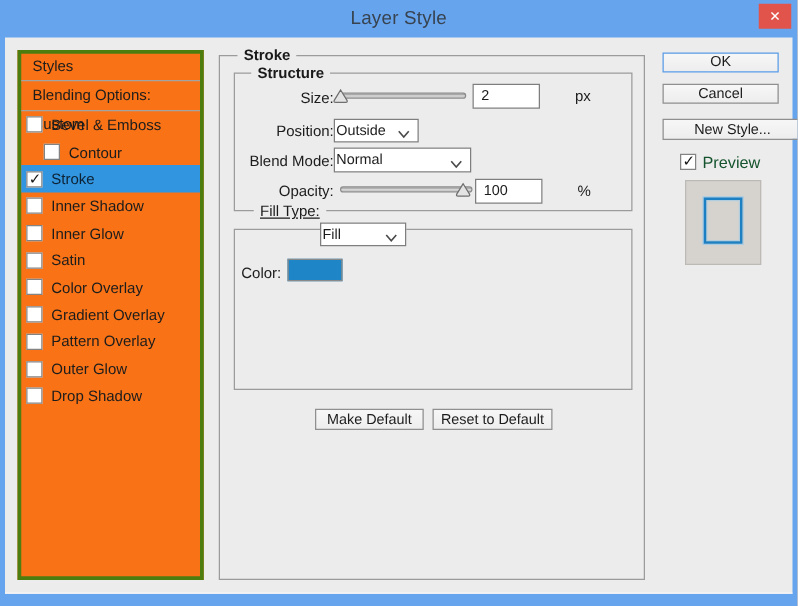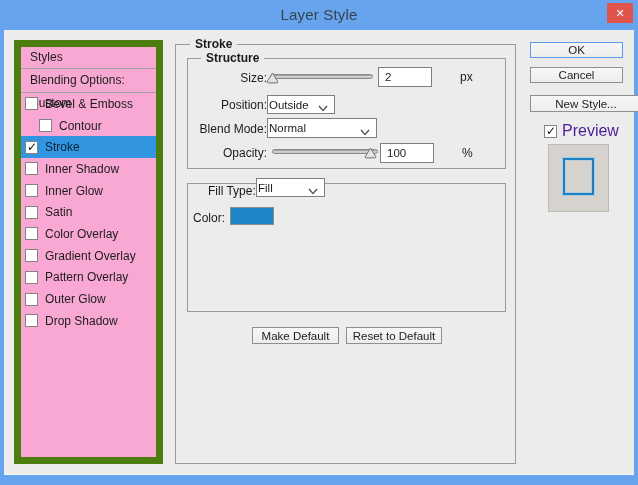--- a/index.html
+++ b/index.html
@@ -23,21 +23,21 @@
   }
 
   .content-bg {
     position:absolute; left:4px; top:30px; right:4px; bottom:10px;
     background:#ECECEC; border-bottom:1px solid #f8f8f8;
   }
 
   
   .styles-panel {
     position:absolute; left:14px; top:40px; width:149px; height:424px;
-    border:7px solid #4d7c0f; background:#f9a8d4;
+    border:3px solid #4d7c0f; background:#f97316;
   }
   .sp-header {
     height:22px; line-height:21px; padding-left:9px; font-size:12px;
     color:#1c1c1c; border-bottom:1px solid #A3A3A3;
   }
   .sp-blending {
     height:24px; line-height:23px; padding-left:9px; font-size:12px;
     color:#1c1c1c; border-bottom:1px solid #A3A3A3; cursor:pointer;
   }
   .sp-list { width:100%; }
@@ -106,21 +106,21 @@
     cursor:pointer;
   }
   .btn-make  { left:252px; top:327px; width:87px; height:17px; }
   .btn-reset { left:346px; top:327px; width:96px; height:17px; }
   .btn-ok    { left:530px; top:42px;  width:93px; height:16px; border-color:#5A9CE8; }
   .btn-cancel{ left:530px; top:67px;  width:93px; height:16px; }
   .btn-new   { left:530px; top:95px;  width:112px; height:17px; }
 
   .preview-row { position:absolute; left:544px; top:122px; display:flex; align-items:center; cursor:pointer; }
   .preview-row .cb { margin-right:5px; }
-  .preview-row .pv-label { font-size:16px; color:#4c1d95; }
+  .preview-row .pv-label { font-size:13px; color:#14532d; }
 
   .thumbnail {
     position:absolute; left:548px; top:144px; width:61px; height:68px;
     background:#D6D3CF; border:1px solid #BDBAB6;
   }
   .preview-square {
     position:absolute; left:14px; top:13px; width:31px; height:37px;
     border:2px solid var(--pstroke,#1C80C2);
     box-shadow:0 0 0 1px rgba(150,200,235,.7), inset 0 0 0 1px rgba(150,200,235,.55);
   }
@@ -230,21 +230,21 @@
   <div class="slider-track" style="left:272px; top:149px; width:106px;"></div>
   <div class="slider-thumb" style="left:364px; top:145px;">
     <svg width="13" height="12" viewBox="0 0 13 12">
         <path d="M6.5 1 L11.6 9.3 Q12.3 10.9 10.5 10.9 L2.5 10.9 Q0.7 10.9 1.4 9.3 Z" fill="#e3e3e3" stroke="#6f6f6f" stroke-width="1"></path>
       </svg>
   </div>
   <input class="valuebox" style="left: 380px; top: 143px;" readonly="" value="100">
   <div class="unitlabel" style="left:440px; top:146px;">%</div>
 
   <div class="group fill-group"></div>
-  <span class="legend" style="left:203px; top:184px; font-weight:normal;">Fill Type:</span>
+  <span class="legend" style="left:203px; top:162px; font-weight:normal;text-decoration:underline;">Fill Type:</span>
   <div class="dropdown" style="left:256px; top:178px; width:69px;">
     <span>Fill</span>
     <span class="chev">
       <svg width="10" height="7" viewBox="0 0 10 7">
           <path d="M1 1 L5 5.6 L9 1" fill="none" stroke="#4a4a4a" stroke-width="1.3"></path>
         </svg>
     </span>
   </div>
 
   <div class="fieldlabel" style="left:178px; top:211px; width:47px;">Color:</div>

